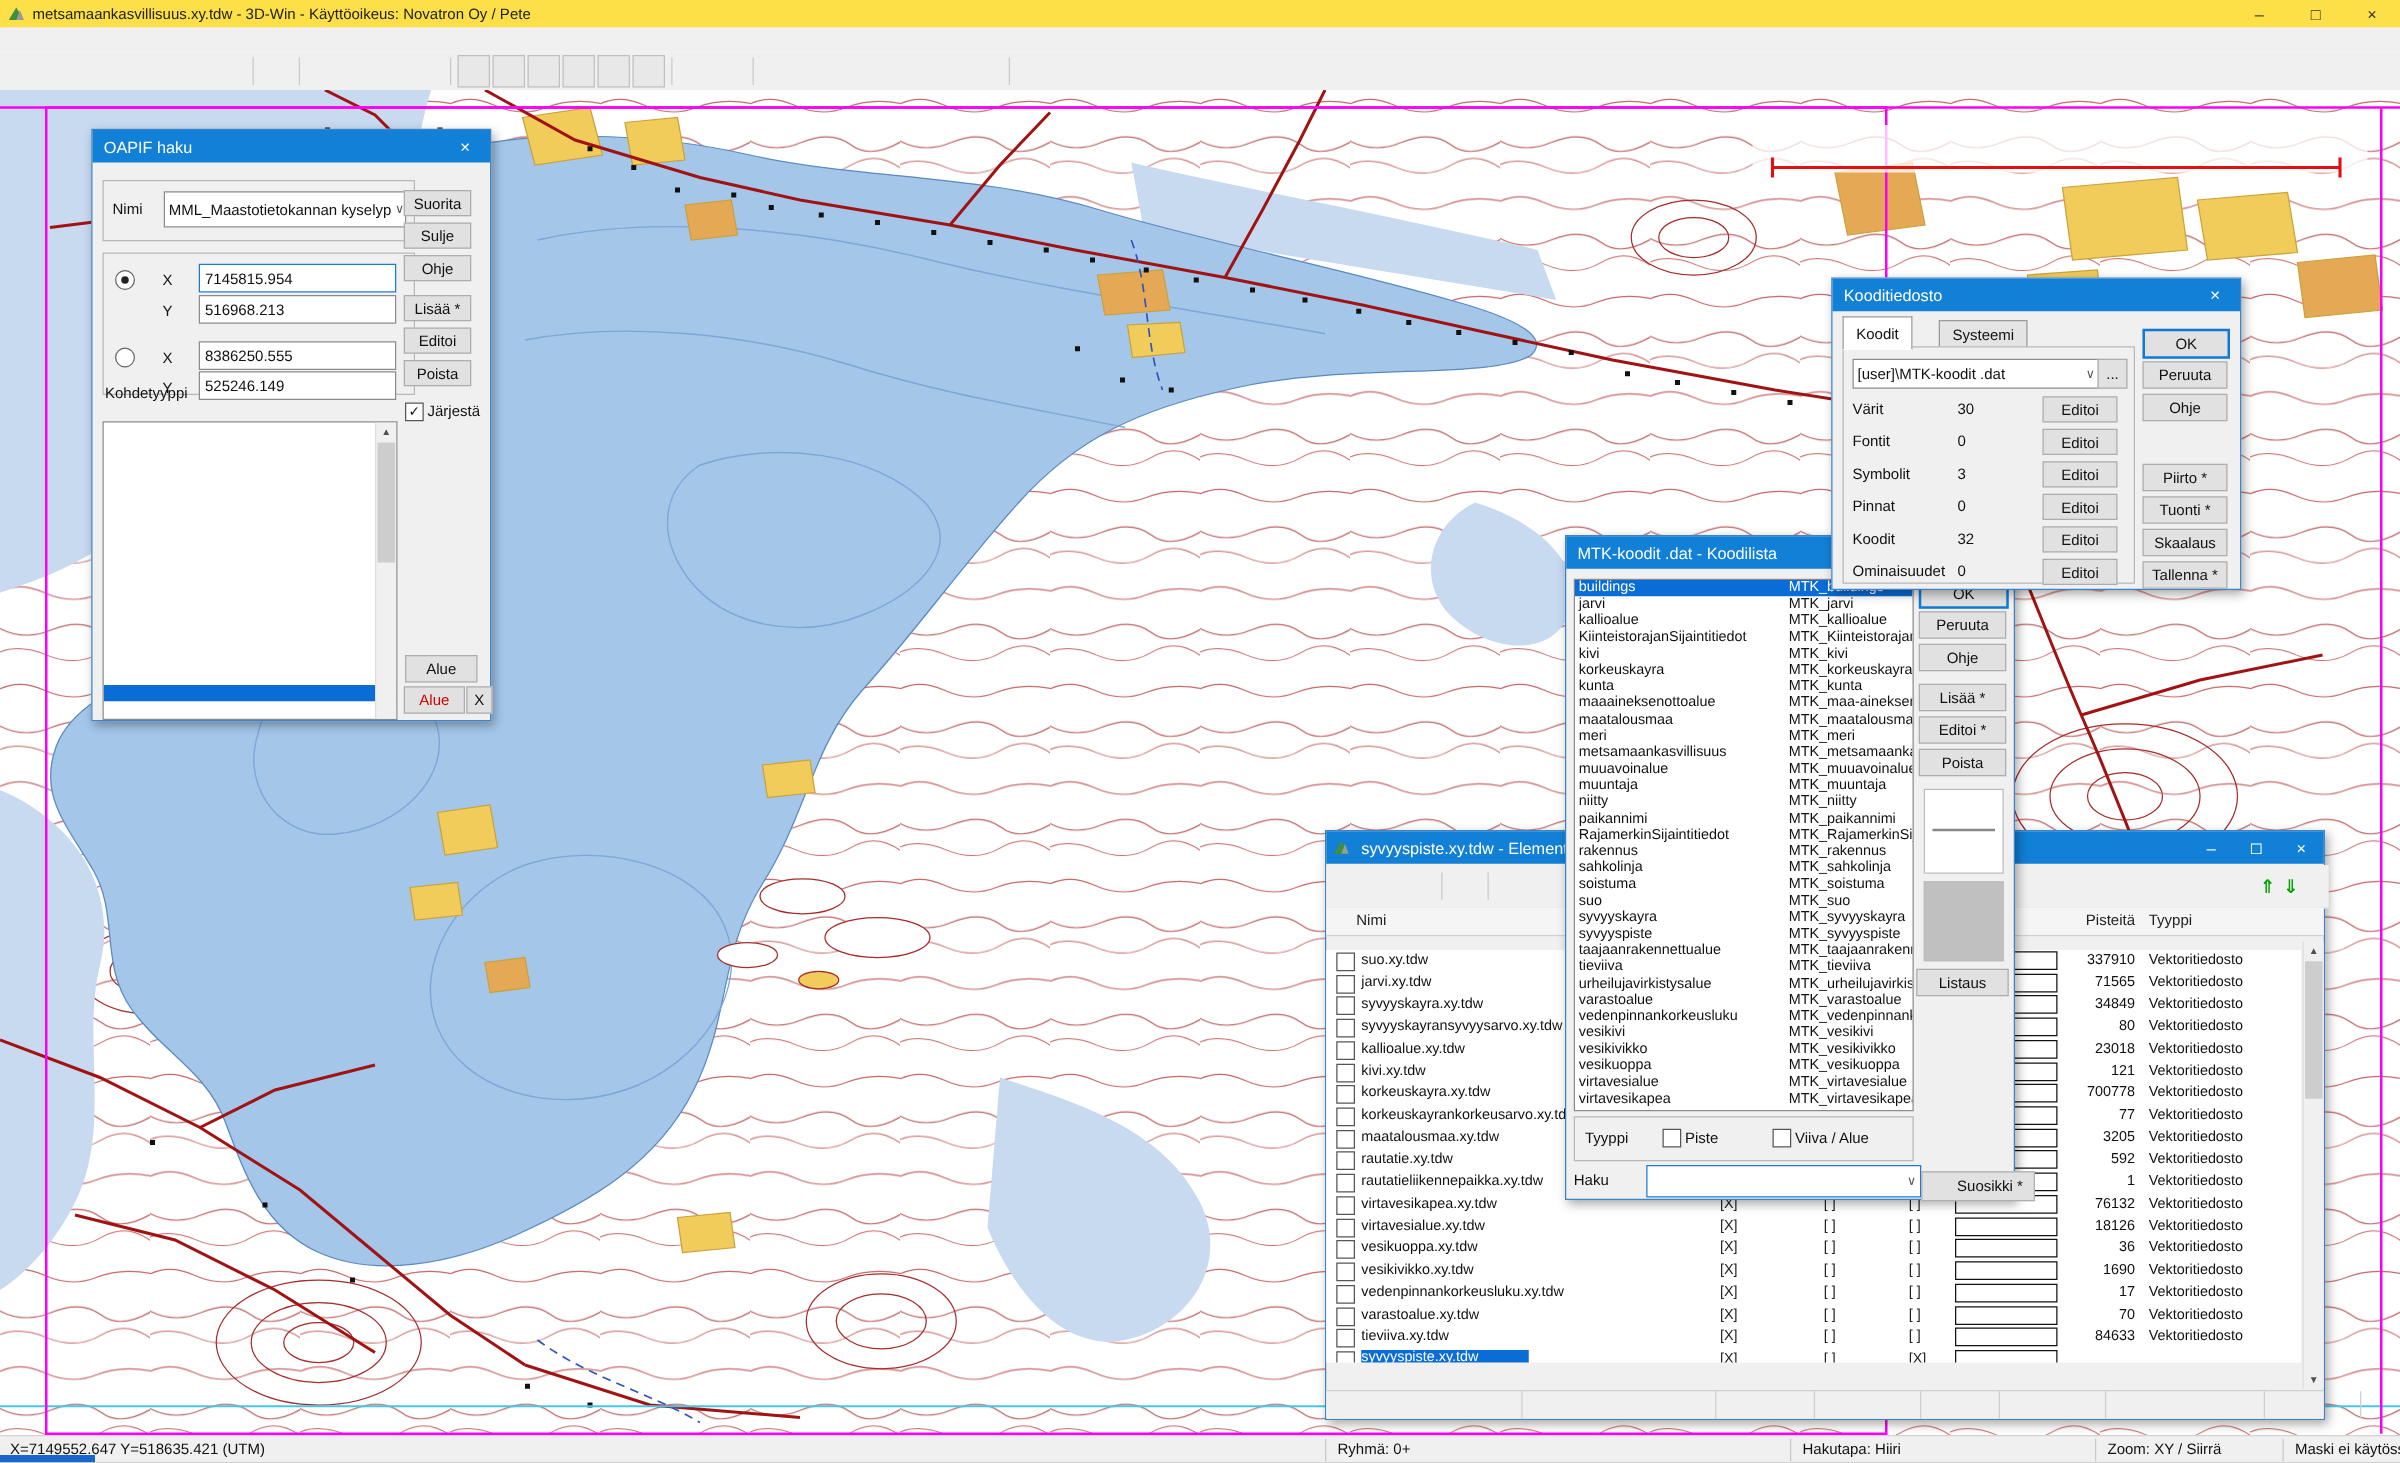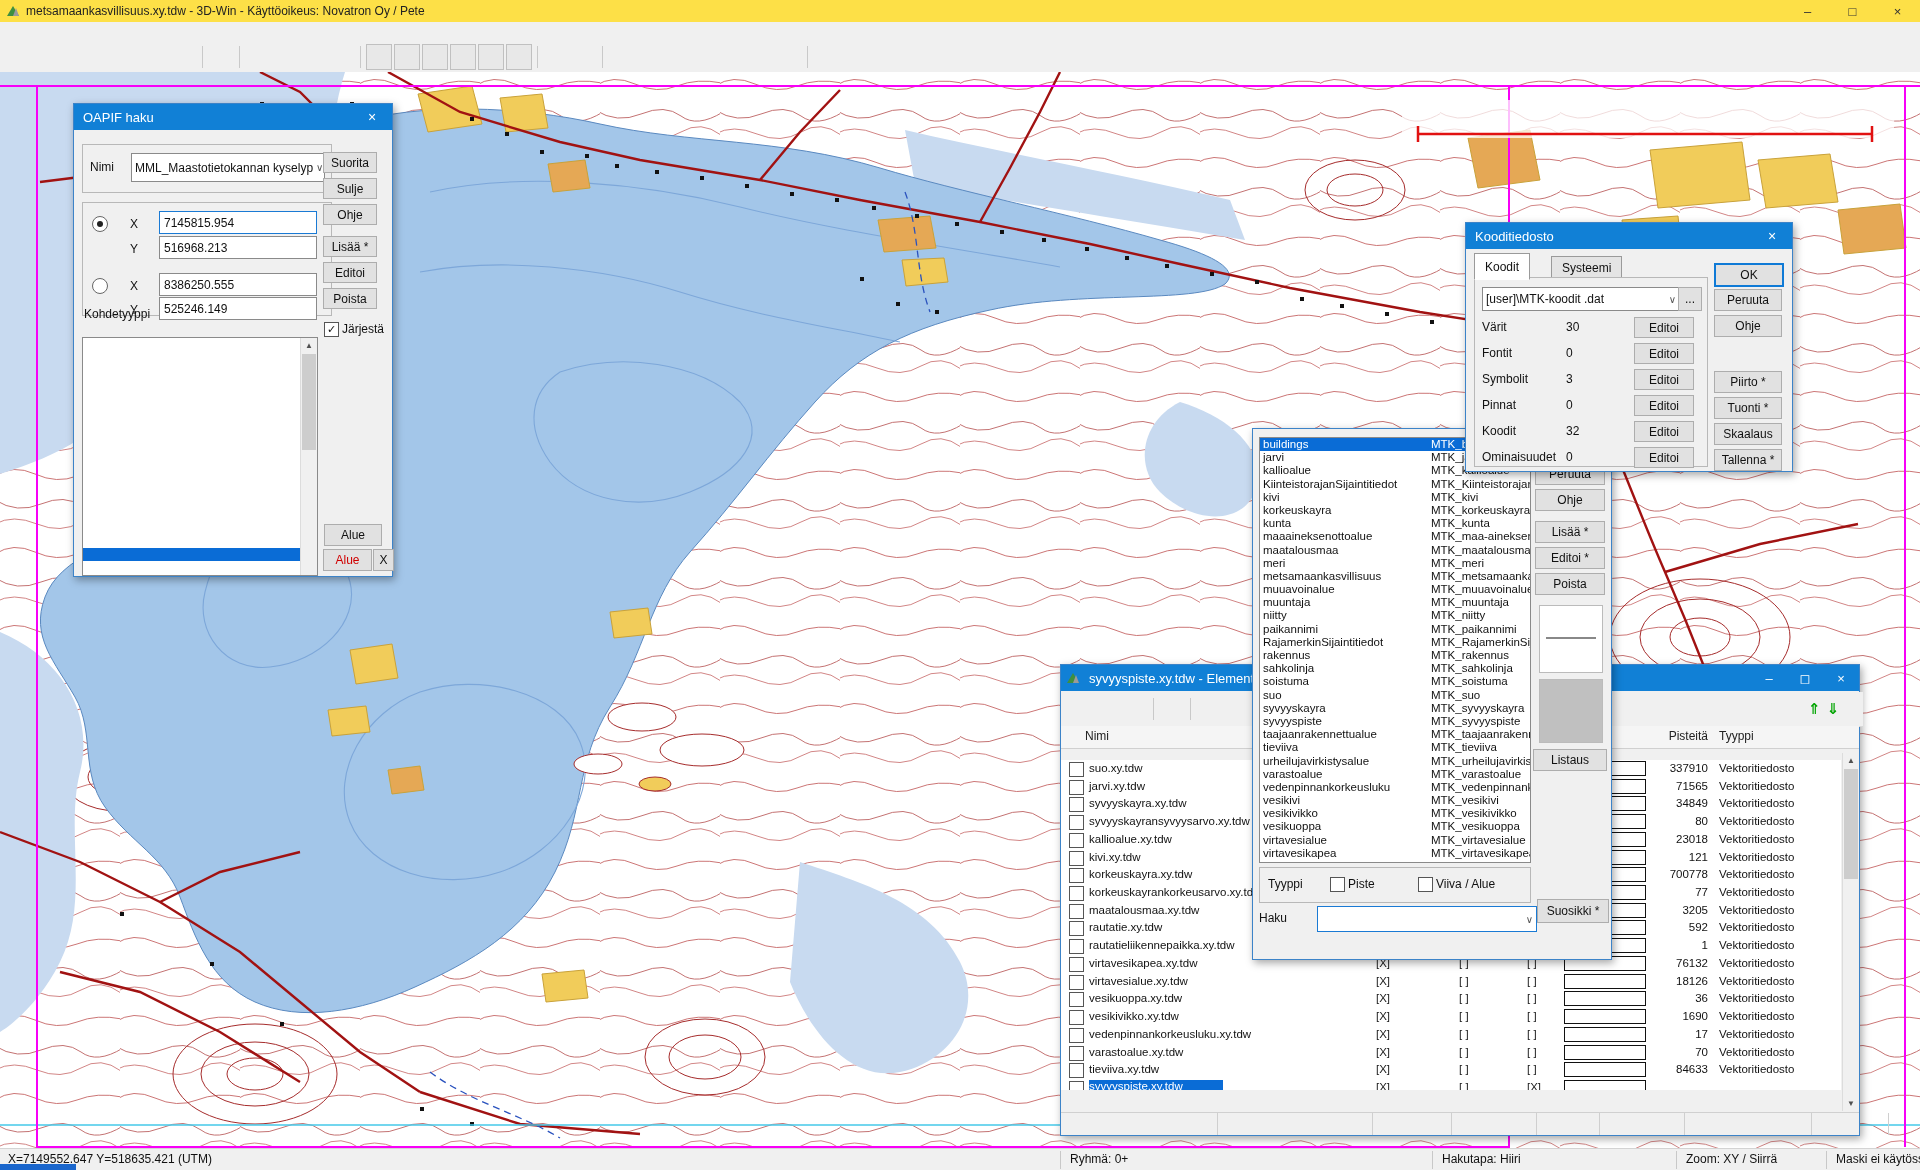--- a/index.html
+++ b/index.html
@@ -572,20 +572,24 @@
         <span class="ecell" style="width: 72px;"></span>
         <span class="ecell" style="width: 78px;"></span>
         <span class="ecell" style="width: 56px;"></span>
         <span class="ecell" style="width: 78px;"></span>
         <span class="ecell" style="width: 120px;"></span>
         <span class="ecell" style="width: 70px;"></span>
     </div>
   </div>
 
   <div id="koodilista" class="dlg" style="left:1252px;top:428px;width:358px;height:530px;z-index:20;">
+    <div class="dlg-title">
+      <span class="dtext">MTK-koodit .dat - Koodilista</span>
+      <span class="dlg-x">×</span>
+    </div>
     <div class="dlg-body" style="height:504px;">
       <div class="listbox" style="left:6px;top:8px;width:270px;height:424px;">
         <div class="krow sel">
             <span class="k-name">buildings</span>
             <span class="k-code">MTK_buildings</span>
           </div>
           <div class="krow">
             <span class="k-name">jarvi</span>
             <span class="k-code">MTK_jarvi</span>
           </div>
@@ -726,21 +730,21 @@
         <span class="cbx" style="left:70px;top:9px;"></span>
         <span class="lbl" style="left:88px;top:9px;">Piste</span>
         <span class="cbx" style="left:158px;top:9px;"></span>
         <span class="lbl" style="left:176px;top:9px;">Viiva / Alue</span>
       </div>
       <span class="lbl" style="left:6px;top:482px;">Haku</span>
       <div class="combo" style="left:64px;top:477px;width:212px;height:24px;border-color:#1a7ad4;">
         <span></span>
           <span class="arr">∨</span>
       </div>
-      <div class="btn" style="left:284px;top:470px;width:70px;height:22px;">Suosikki *</div>
+      <div class="btn" style="left:284px;top:482px;width:70px;height:22px;padding-left:19px;">Suosikki *</div>
     </div>
   </div>
 
   <div id="kooditiedosto" class="dlg" style="left:1465px;top:222px;width:326px;height:248px;z-index:30;">
     <div class="dlg-title">
       <span class="dtext">Kooditiedosto</span>
       <span class="dlg-x">×</span>
     </div>
     <div class="dlg-body" style="height:222px;">
       <div class="tab active" style="left:8px;top:4px;">Koodit</div>

